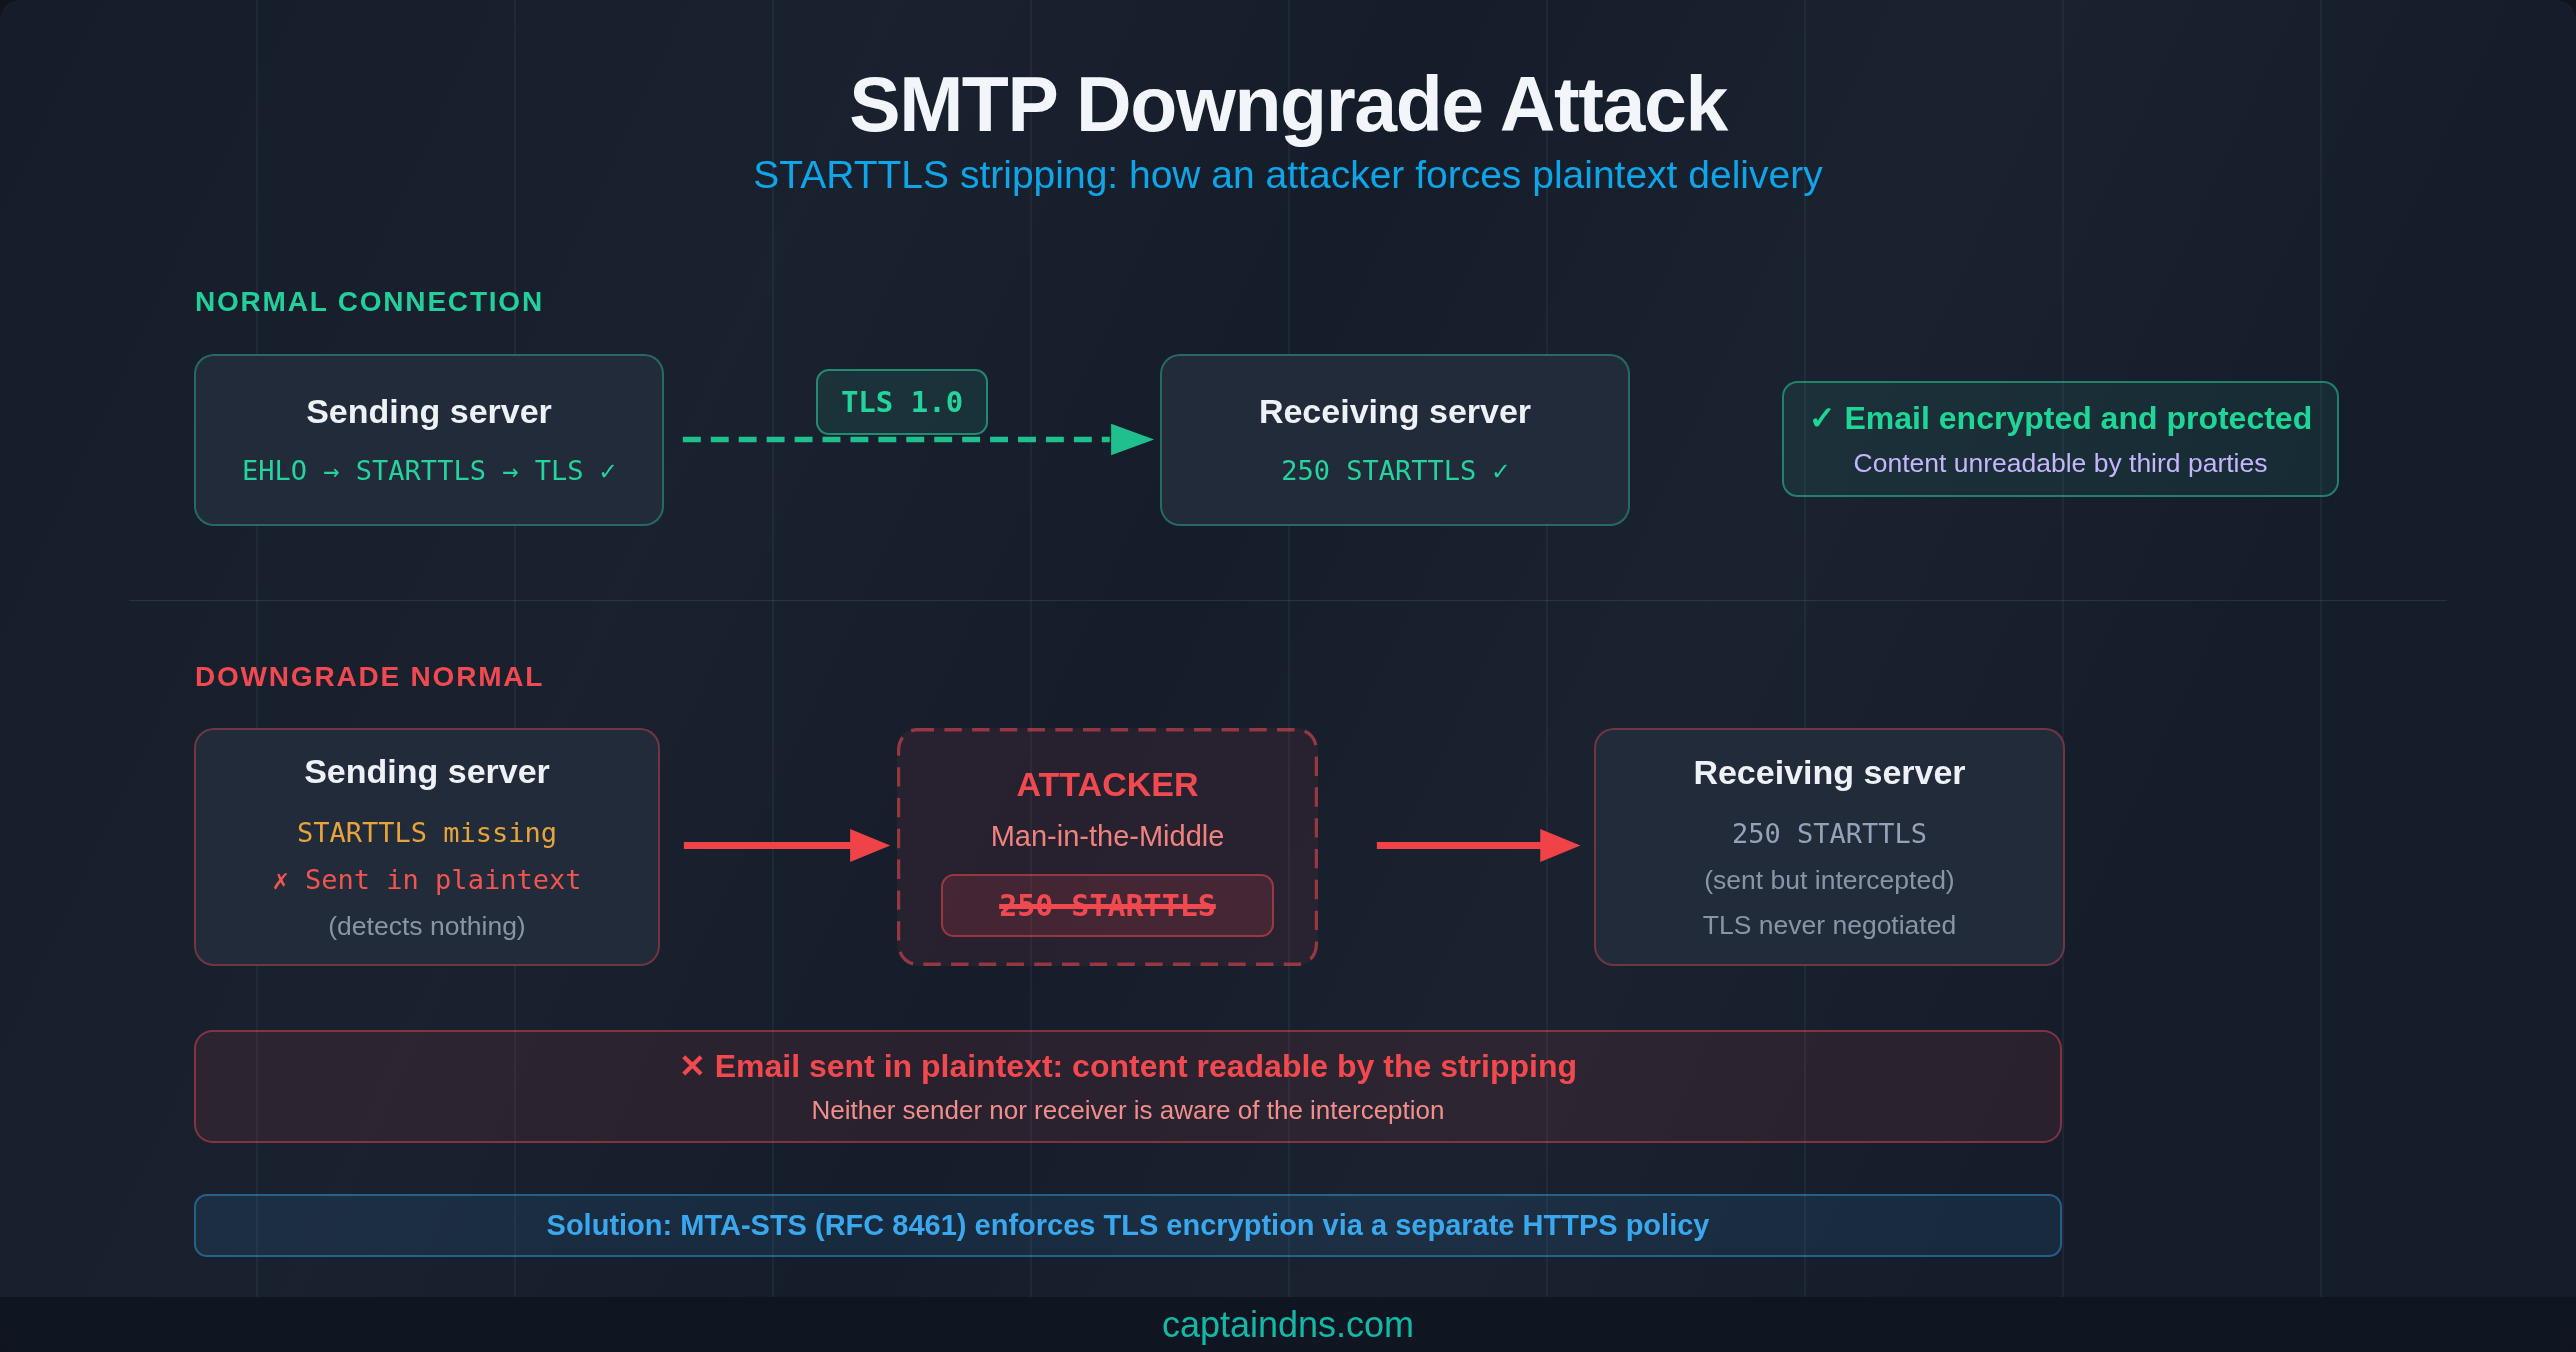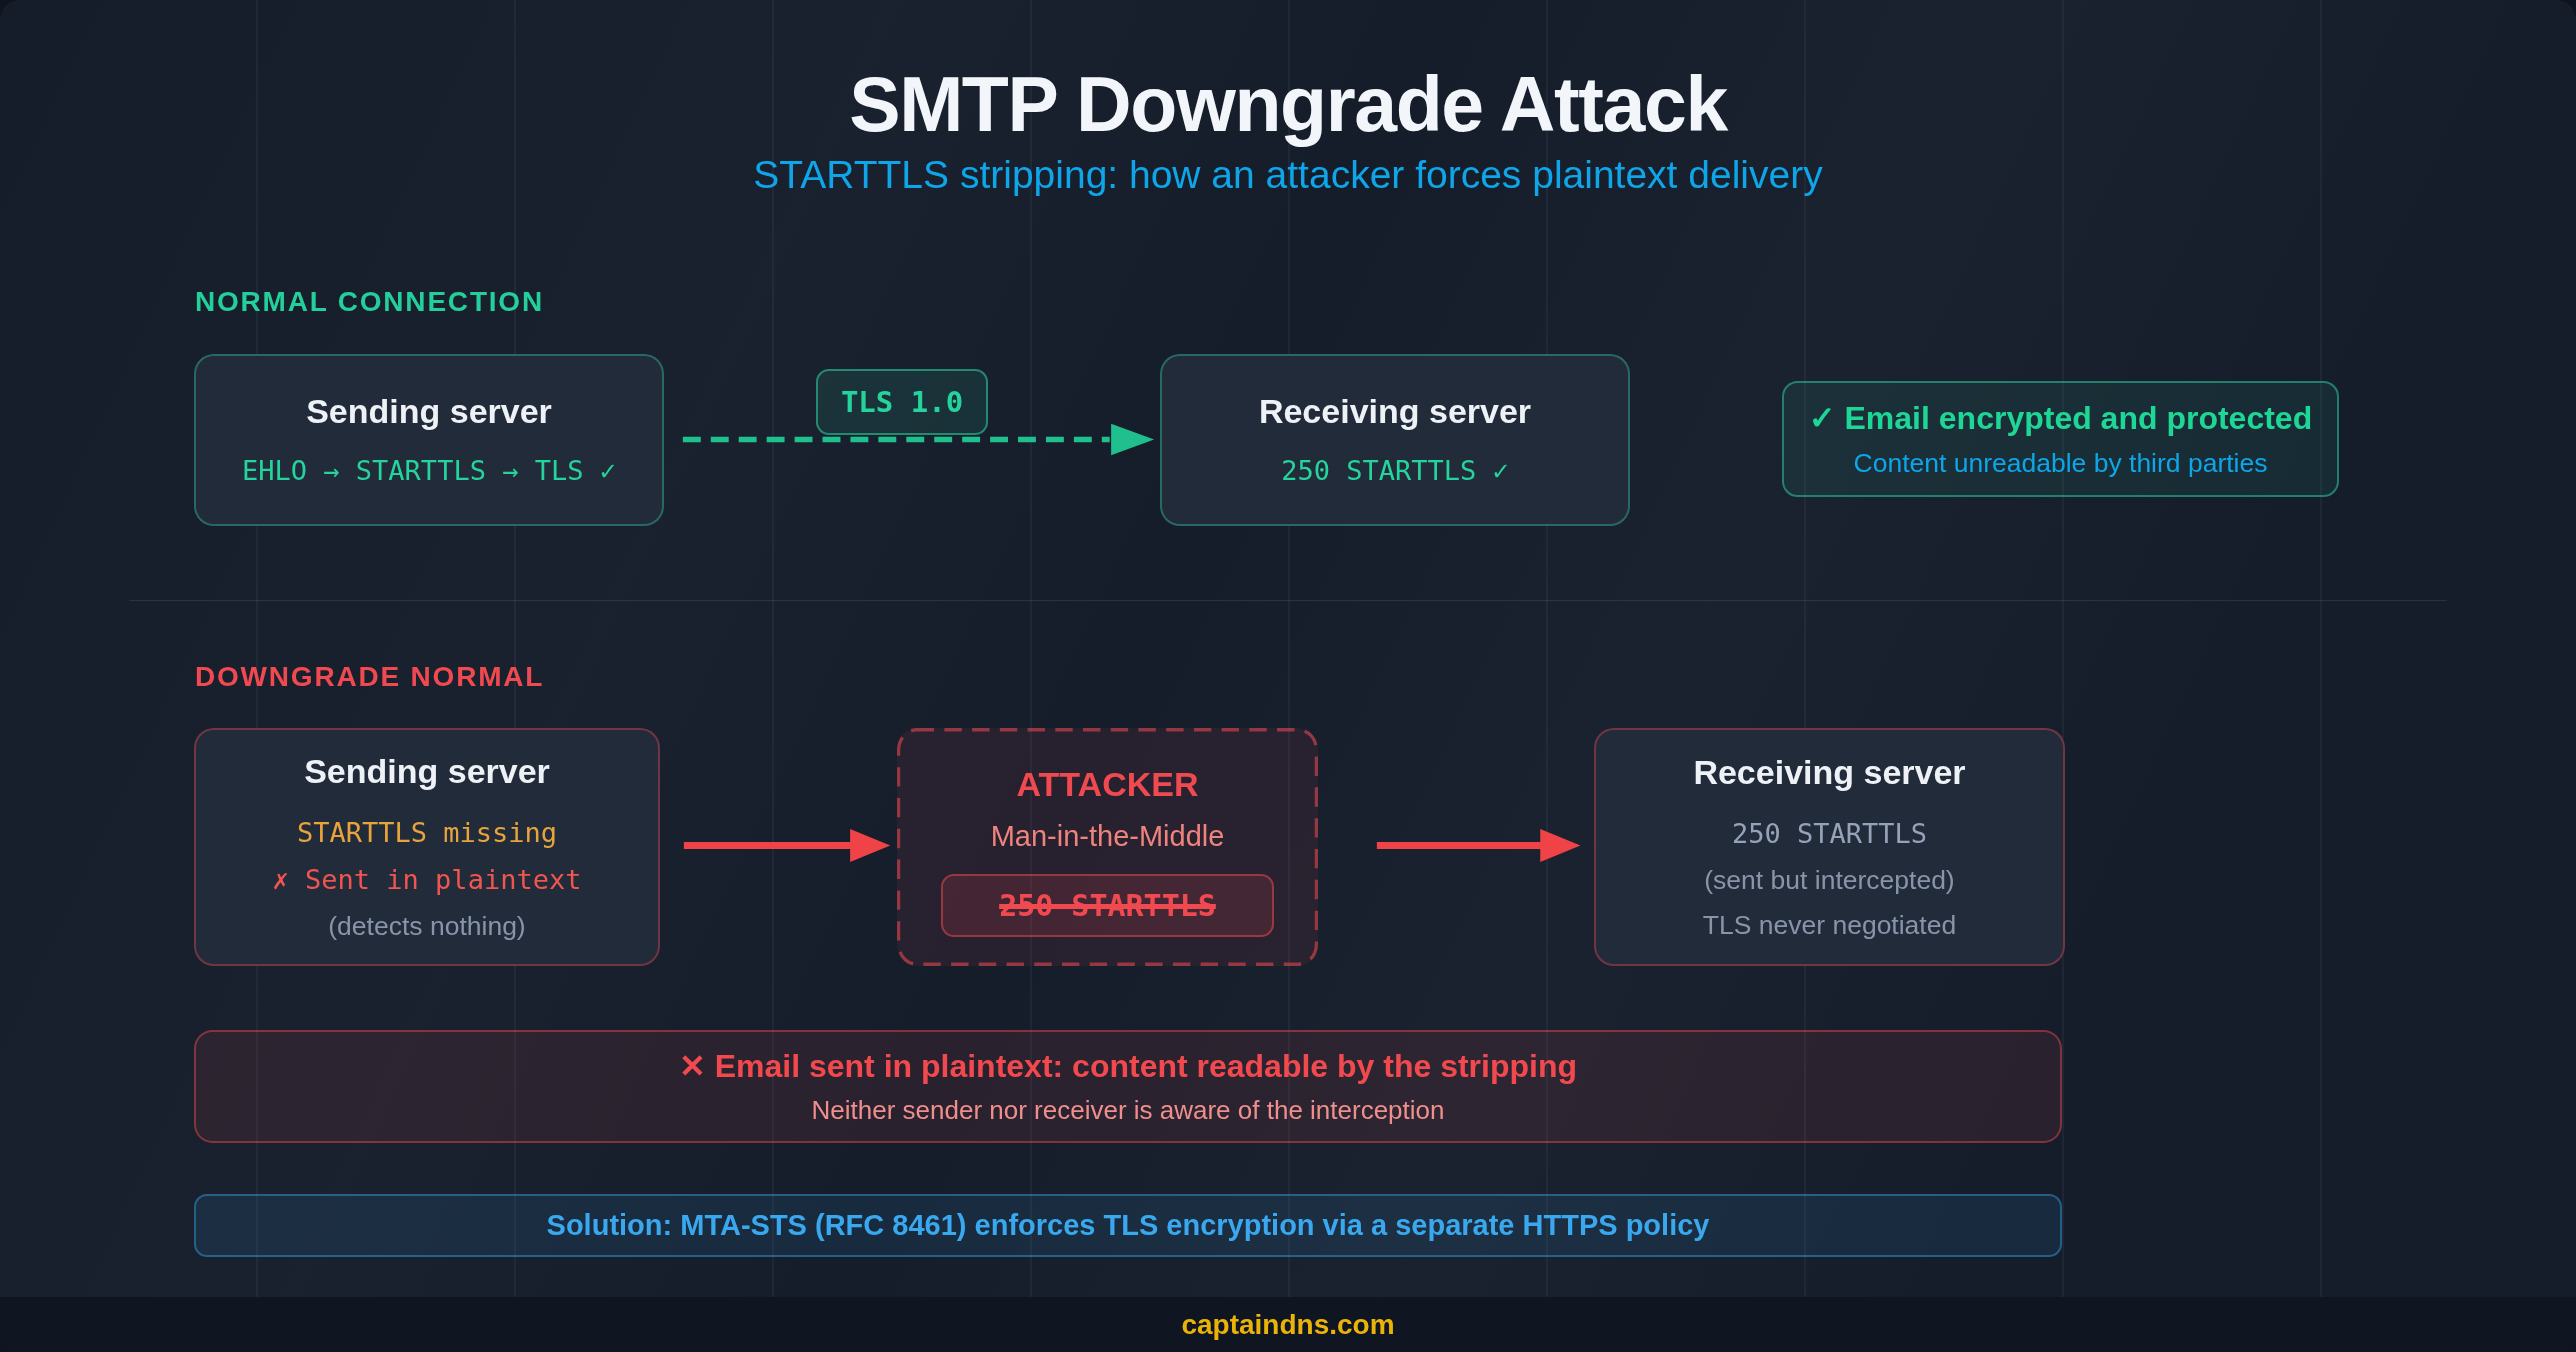--- a/index.html
+++ b/index.html
@@ -72,21 +72,21 @@
   .arrow-tls{left:680px;top:418px;}
   .arrow-atk1{left:681px;top:824px;}
   .arrow-atk2{left:1374px;top:824px;}
 
   .status-box{
     left:1782px;top:381px;width:557px;height:116px;border-radius:15.7px;
     background:rgba(45,211,160,0.08);border:2.1px solid rgba(45,211,160,0.50);
     gap:11.4px;
   }
   .status-title{font-size:32px;font-weight:700;color:#1ed695;}
-  .status-sub{font-size:26.5px;color:#0ea5e9;text-align:right;}
+  .status-sub{font-size:26.5px;color:#c4b5fd;text-align:right;}
 
   .divider{
     position:absolute;left:129px;top:600px;width:2318px;height:1.4px;
     background:rgba(148,163,184,0.16);
   }
 
   .attacker-box{
     position:absolute;left:897px;top:728px;width:421px;height:238px;box-sizing:border-box;
     border-radius:21.5px;background:rgba(224,64,92,0.09);
     display:flex;flex-direction:column;align-items:center;justify-content:flex-start;
@@ -118,21 +118,21 @@
   .solution-banner{
     top:1194px;height:63px;border-radius:13px;
     background:rgba(57,168,239,0.10);border:2.1px solid rgba(57,168,239,0.42);
   }
   .solution-text{font-size:29px;font-weight:600;color:#39a8ef;}
 
   .footer-strip{
     position:absolute;left:0;top:1297px;width:2576px;height:55px;
     background:#0f1622;display:flex;align-items:center;justify-content:center;
   }
-  .footer-text{font-size:28px;color:#eab308;font-weight:bold;}
+  .footer-text{font-size:36px;color:#14b8a6;}
 
   .icon{display:inline-block;}
 </style>
 </head>
 <body>
 
 <div class="stage">
   <div class="layer">
 
     <div class="page-title">SMTP Downgrade Attack</div>

